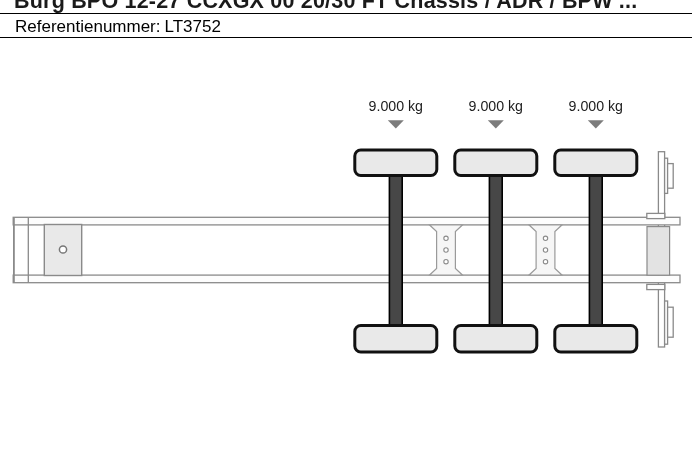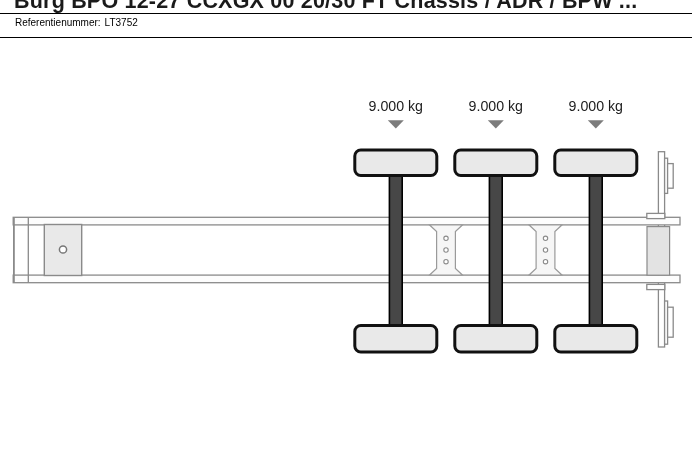--- a/index.html
+++ b/index.html
@@ -8,21 +8,21 @@
     overflow:hidden;font-family:"Liberation Sans",sans-serif;
   }
   .title{
     position:absolute;top:-11px;left:14px;line-height:24px;
     font-size:21.5px;font-weight:bold;color:#1a1a1a;white-space:nowrap;
     letter-spacing:0.2px;
   }
   .divider{position:absolute;left:0;width:692px;height:0;border-top:1.2px solid #000;}
   .divider.top{top:13px;}
   .divider.bottom{top:37px;}
-  .ref{position:absolute;left:15px;top:17px;font-size:10px;color:#000;white-space:nowrap;}
+  .ref{position:absolute;left:15px;top:17px;font-size:17px;color:#000;white-space:nowrap;}
   .ref .val{margin-left:4px;}
   svg.diagram{position:absolute;left:0;top:0;}
   .rail{fill:#fdfdfd;stroke:#8a8a8a;stroke-width:1.3;}
   .capline{stroke:#8a8a8a;}
   .kblock{stroke:#8a8a8a;stroke-width:1.4;}
   .kpin{fill:#fff;stroke:#777;stroke-width:1.5;}
   .cm{fill:#f6f6f6;stroke:#9a9a9a;stroke-width:1.2;}
   .hole{fill:#fff;stroke:#8a8a8a;stroke-width:1.1;}
   .rearpart{fill:#fff;stroke:#8a8a8a;stroke-width:1.3;}
   .rearblock{fill:#e3e3e3;stroke:#8a8a8a;stroke-width:1.2;}

